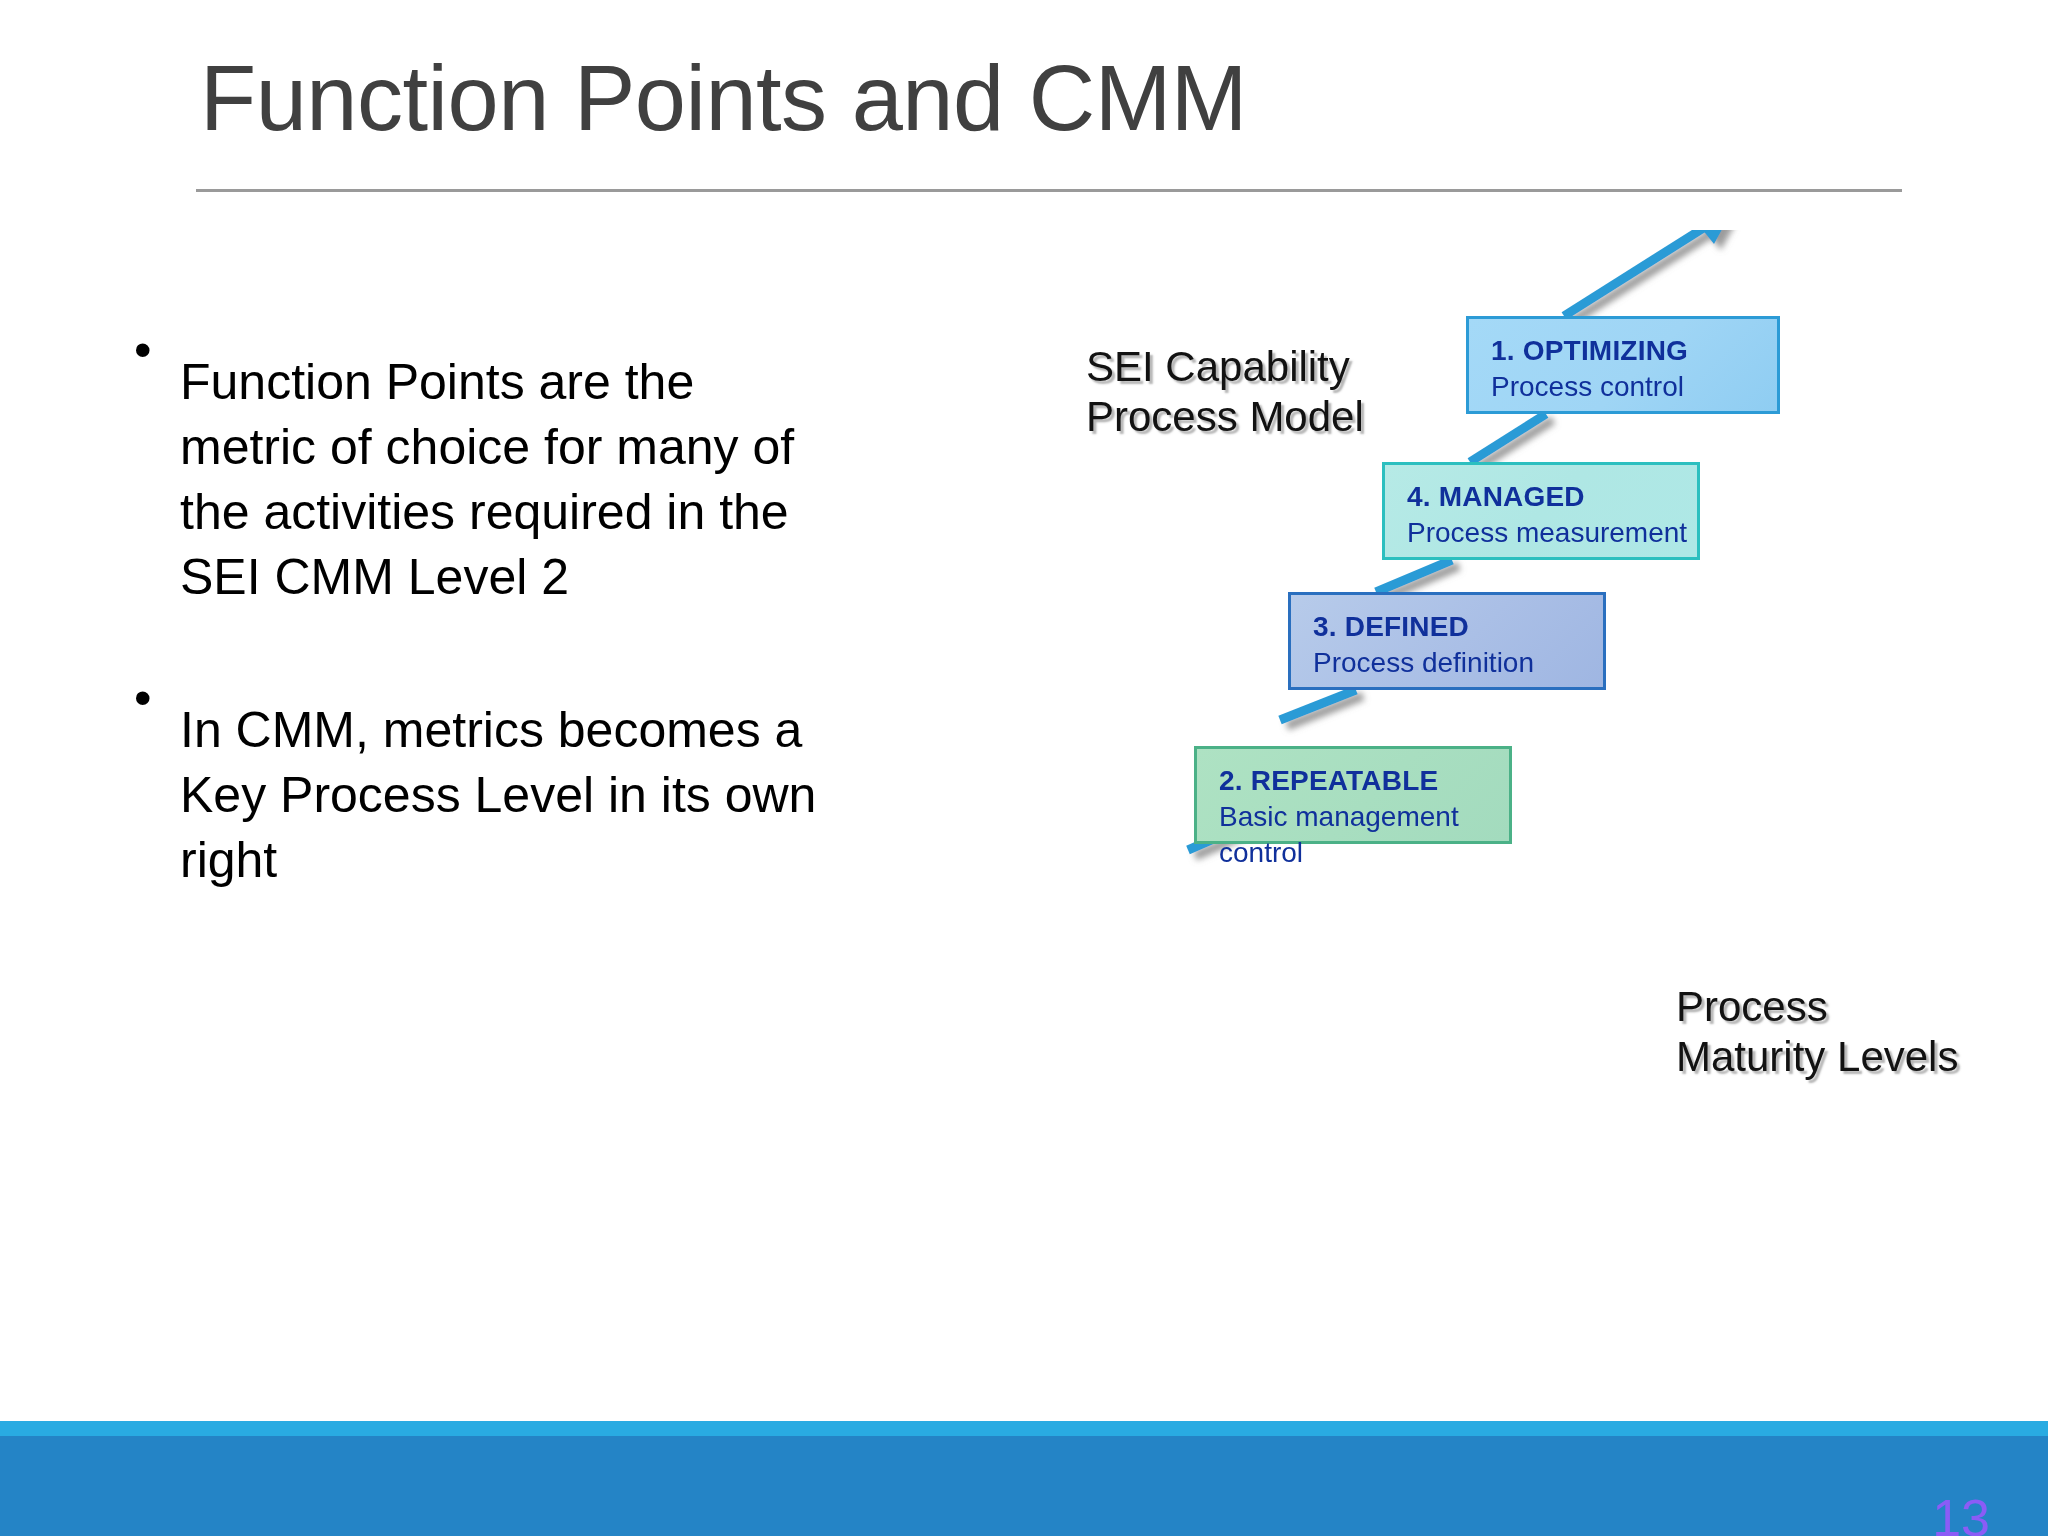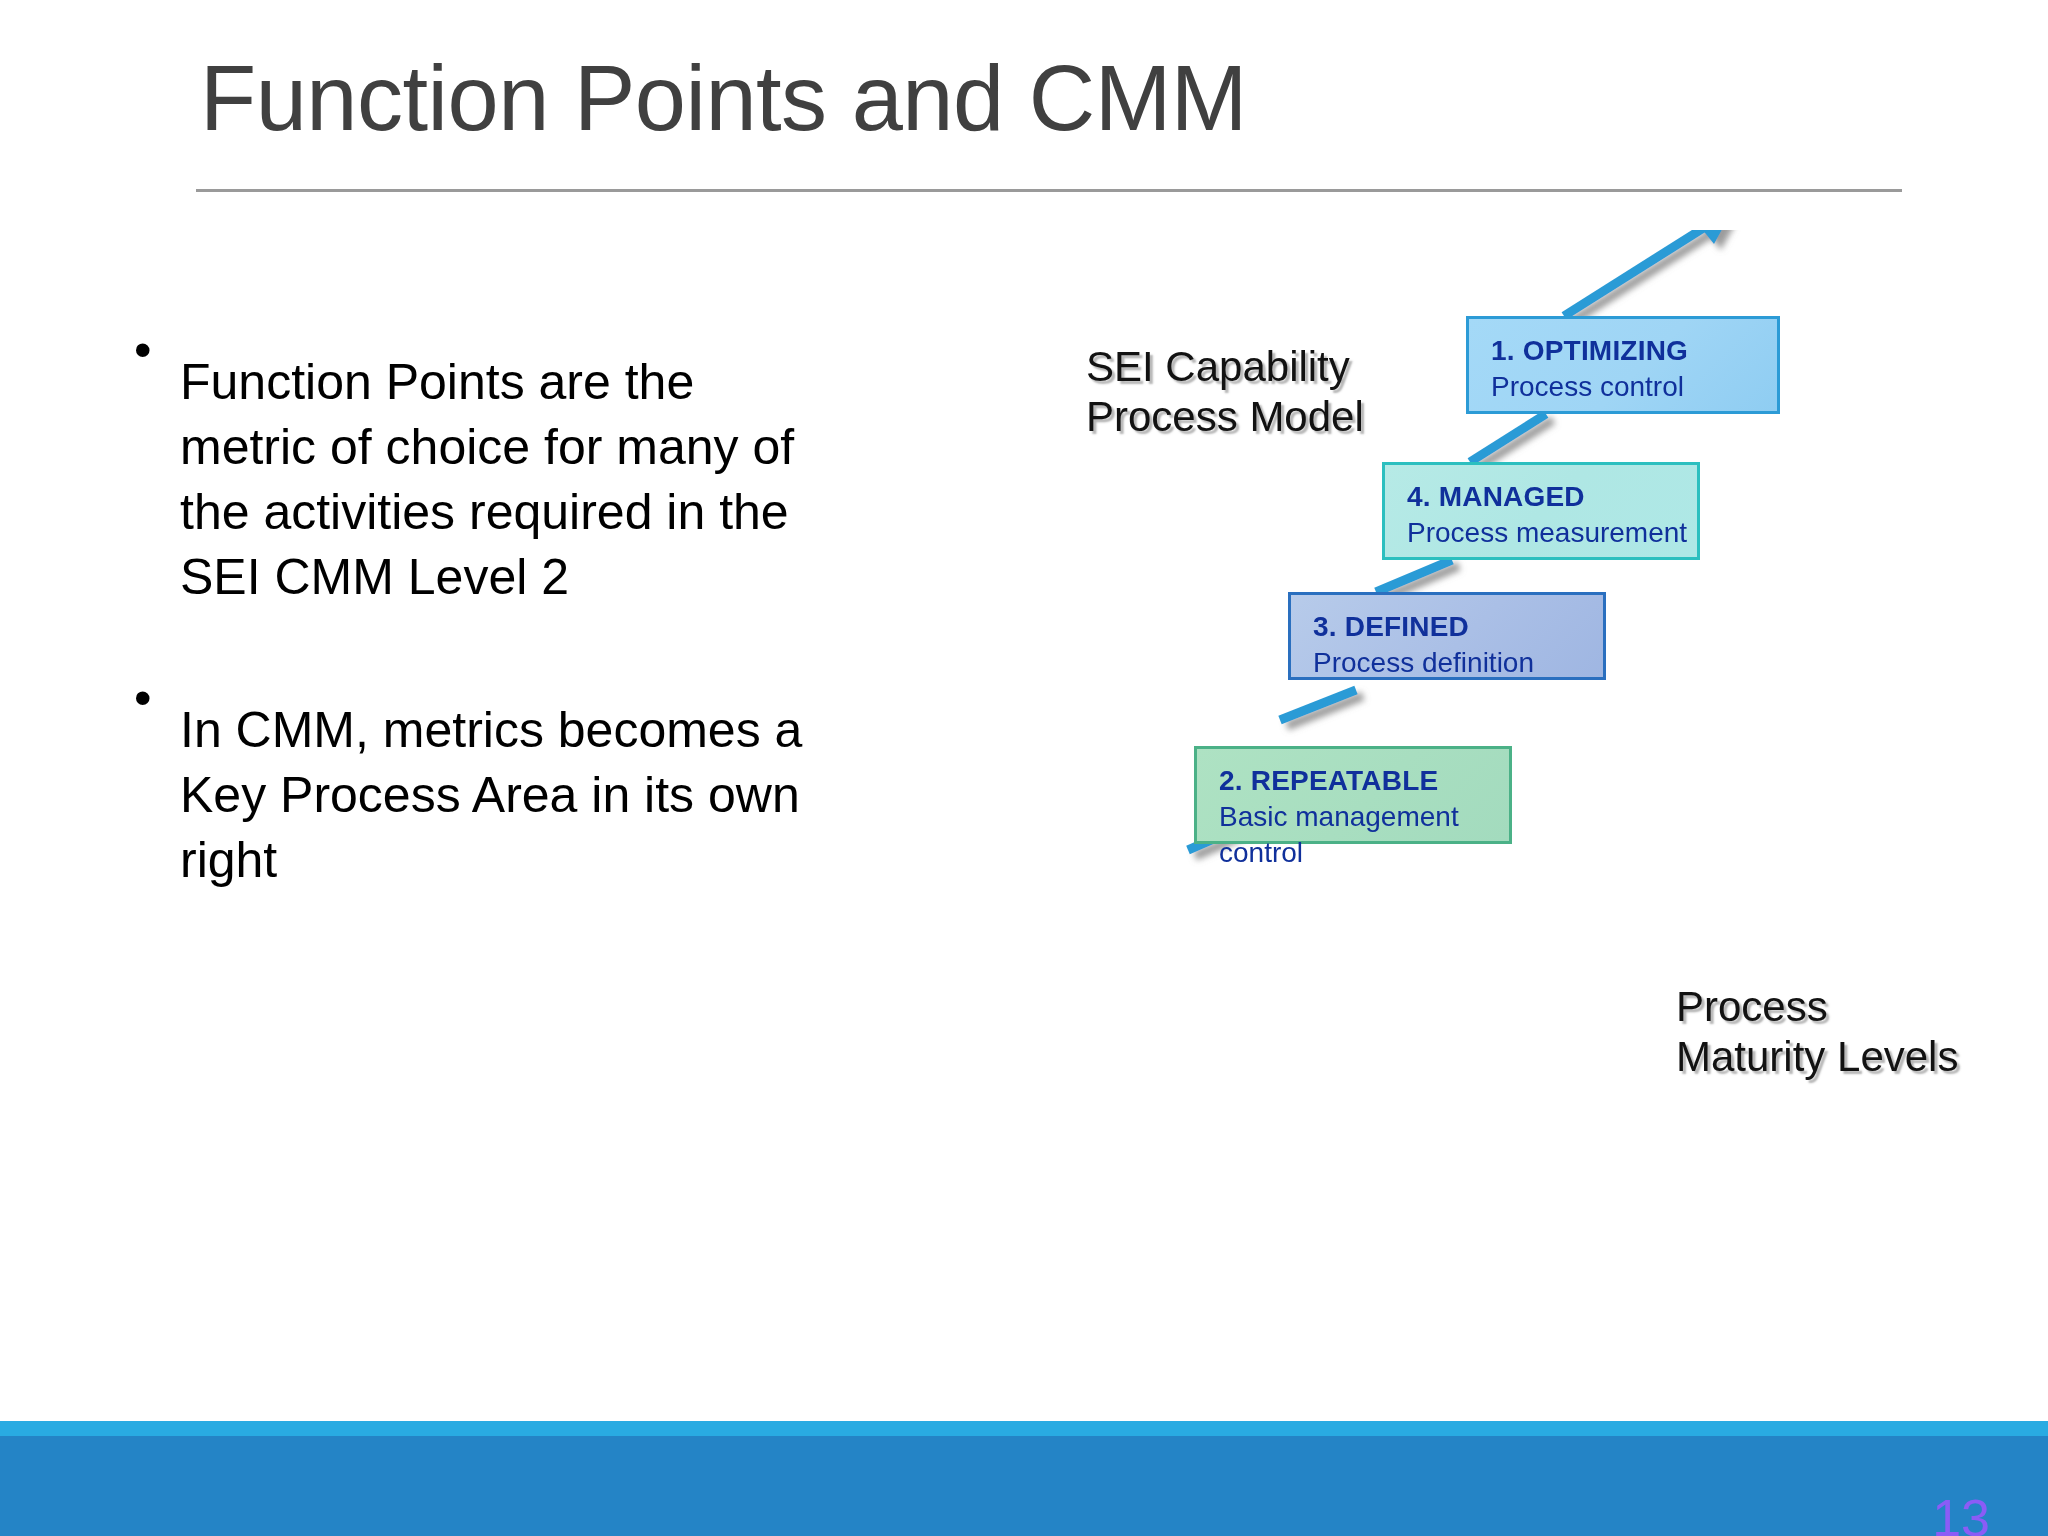--- a/index.html
+++ b/index.html
@@ -119,21 +119,21 @@
     line-height: 1.28;
   }
 
   
   #box-5 { left: 146px; top: 86px;  width: 314px; height: 98px;
            border: 3px solid #2C9BD6;
            background: linear-gradient(135deg,#A4D9F7 0%,#9FD5F5 55%,#8FCDF2 100%); }
   #box-4 { left: 62px;  top: 232px; width: 318px; height: 98px;
            border: 3px solid #2CBFBF;
            background: linear-gradient(135deg,#B6EAE6 0%,#AFE7E4 50%,#AEE8E6 100%); }
-  #box-3 { left: -32px; top: 362px; width: 318px; height: 88px;
+  #box-3 { left: -32px; top: 362px; width: 318px; height: 98px;
            border: 3px solid #2A6FBF;
            background: linear-gradient(135deg,#B7CBEA 0%,#AABFE6 55%,#9FB6E2 100%); }
   #box-2 { left: -126px; top: 516px; width: 318px; height: 98px;
            border: 3px solid #4BB187;
            background: linear-gradient(135deg,#AEE2C3 0%,#A8DEC0 55%,#A3DBBE 100%); }
   #box-1 { left: -218px; top: 620px; width: 318px; height: 98px;
            border: 3px solid #5FA19B;
            background: linear-gradient(135deg,#BFDCD8 0%,#B8D9D5 50%,#B2D6D2 100%); }
 
   
@@ -188,21 +188,21 @@
   <div id="title">Function Points and CMM</div>
   <div id="title-rule"></div>
 
   <div id="bullets">
     <div class="bullet-row">
       <span class="bullet-dot">•</span>
       <span class="bullet-text">Function Points are the metric of choice for many of the activities required in the SEI CMM Level 2</span>
     </div>
     <div class="bullet-row">
       <span class="bullet-dot">•</span>
-      <span class="bullet-text">In CMM, metrics becomes a Key Process Area in its own right</span>
+      <span class="bullet-text">In CMM, metrics becomes a Key Process Level in its own right</span>
     </div>
   </div>
 
   <div id="diagram">
 
     <div id="cmm-caption">SEI Capability Process Model</div>
     <div id="maturity-caption">Process Maturity Levels</div>
 
     <svg id="connectors" viewBox="0 0 1008 1010" preserveAspectRatio="none">
       <defs>

